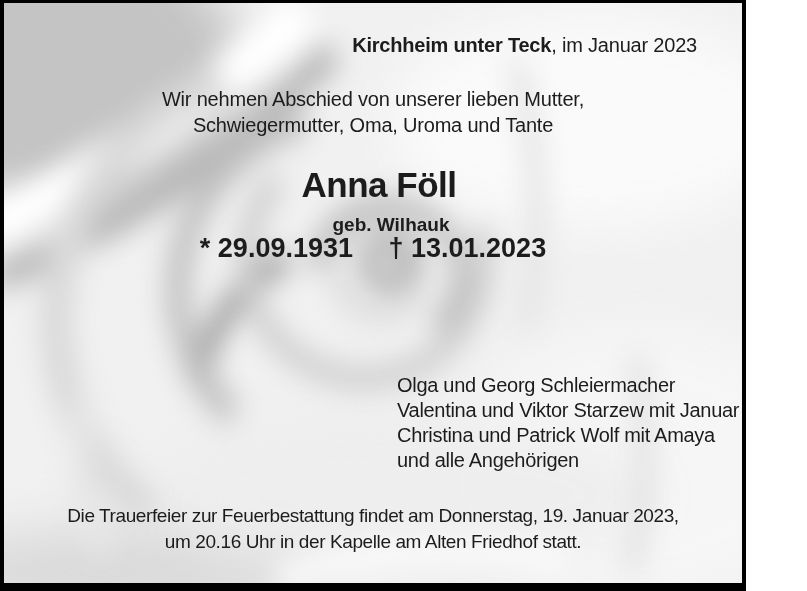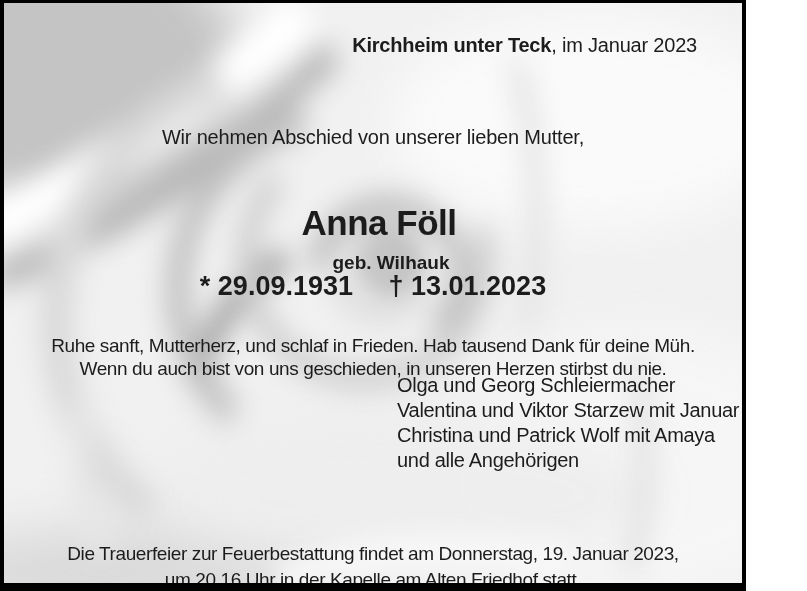--- a/index.html
+++ b/index.html
@@ -31,21 +31,20 @@
   .blur-heavy { filter: blur(26px); }
   .txt {
     position: absolute;
     color: #1c1c1c;
     white-space: nowrap;
   }
   .centered {
     left: 0;
     right: 0;
     text-align: center;
-    margin-top: 38px;
   }
   .dateline {
     top: 31px;
     right: 45px;
     font-size: 20px;
     letter-spacing: -0.2px;
   }
   .dateline .place { font-weight: bold; }
   .intro {
     top: 83px;
@@ -124,35 +123,32 @@
       <path d="M300,590 Q430,540 620,570" stroke="#f8f8f8" stroke-width="34"></path>
     </g>
   </svg>
 
   <div class="txt dateline">
     <span class="place">Kirchheim unter Teck</span><span>, im Januar 2023</span>
   </div>
 
   <div class="txt centered intro">
     <div>Wir nehmen Abschied von unserer lieben Mutter,</div>
+    <div>Schwiegermutter, Oma, Uroma und Tante</div>
   </div>
 
   <div class="txt centered name">Anna Föll</div>
 
   <div class="txt centered maiden">geb. Wilhauk</div>
 
   <div class="txt centered dates">
     <span class="birth">* 29.09.1931</span>
     <span class="death">† 13.01.2023</span>
   </div>
 
-  <div class="txt centered verse">
-    <div>Ruhe sanft, Mutterherz, und schlaf in Frieden. Hab tausend Dank für deine Müh.</div>
-    <div>Wenn du auch bist von uns geschieden, in unseren Herzen stirbst du nie.</div>
-  </div>
 
   <div class="txt mourners">
     <div>Olga und Georg Schleiermacher</div>
     <div>Valentina und Viktor Starzew mit Januar</div>
     <div>Christina und Patrick Wolf mit Amaya</div>
     <div>und alle Angehörigen</div>
   </div>
 
   <div class="txt centered funeral">
     <div>Die Trauerfeier zur Feuerbestattung findet am Donnerstag, 19. Januar 2023,</div>

